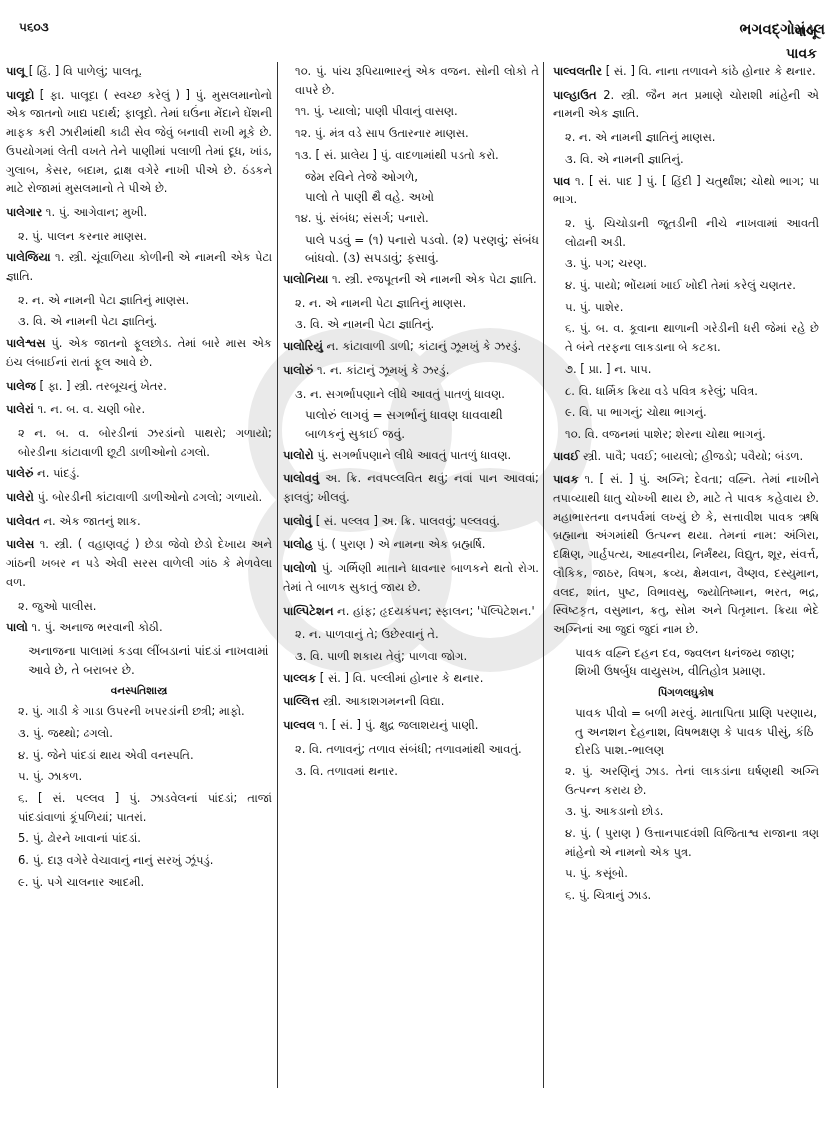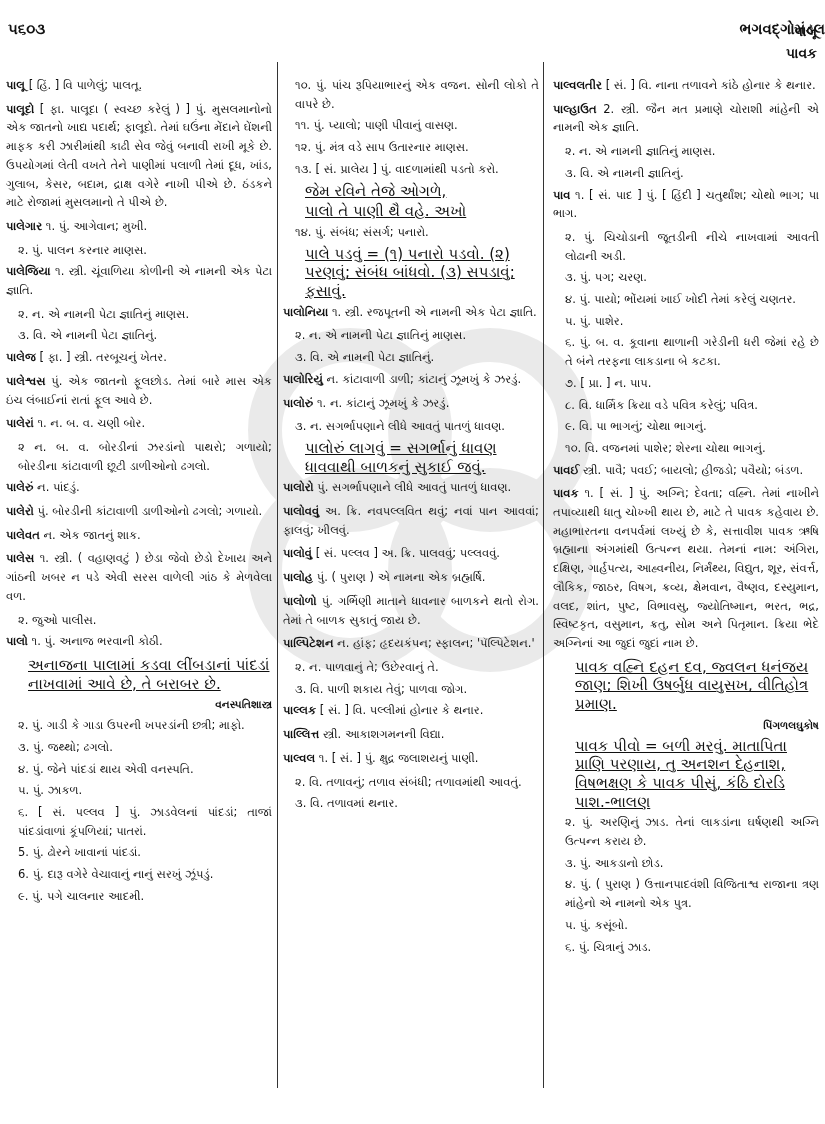--- a/index.html
+++ b/index.html
@@ -1,35 +1,35 @@
 <!DOCTYPE html>
 <html><head>
 <meta charset="utf-8">
 <style>
   html, body { margin: 0; padding: 0; background: #ffffff; }
   body {
     width: 825px; height: 1124px; position: relative; overflow: hidden;
     font-family: "DejaVu Sans", sans-serif; color: #111;
   }
   .header { position: absolute; left: 0; top: 0; width: 825px; height: 80px; }
-  .page-no { position: absolute; left: 8px; top: 20px; font-size: 15px; font-weight: bold; }
+  .page-no { position: absolute; left: 19px; top: 20px; font-size: 12px; font-weight: bold; }
   .running-title { position: absolute; left: 0; right: 0; top: 20px; text-align: right; font-size: 15px; font-weight: bold; }
   .guide { position: absolute; right: 8px; top: 20px; text-align: right; font-size: 14px; font-weight: bold; line-height: 22px; }
   .watermark { position: absolute; left: 230px; top: 280px; width: 380px; height: 420px; pointer-events: none; opacity: 0.08; }
-  .col { position: absolute; top: 76px; font-size: 11.5px; line-height: 18.7px; }
+  .col { position: absolute; top: 62px; font-size: 11.5px; line-height: 18.7px; }
   .col1 { left: 6px; width: 266px; }
   .col2 { left: 283px; width: 256px; }
   .col3 { left: 553px; width: 266px; }
   .divider { position: absolute; top: 62px; width: 1px; height: 1026px; background: #333; }
   .d1 { left: 277px; } .d2 { left: 543px; }
   .entry { margin: 0 0 5px 0; text-align: justify; }
   .hw { font-weight: bold; }
   .sub { padding-left: 12px; margin: 0 0 3px 0; text-align: justify; }
-  .quote { padding-left: 22px; font-size: 15px; margin: 0 0 2px 0; text-decoration: underline; }
-  .src { text-align: right; font-size: 10.5px; font-weight: bold; margin: 0 0 2px 0; }
+  .quote { padding-left: 22px; font-size: 12px; margin: 0 0 2px 0; }
+  .src { text-align: center; font-size: 10.5px; font-weight: bold; margin: 0 0 2px 0; }
 </style>
 </head>
 <body>
 
 <div class="header">
   <div class="page-no">૫૬૦૩</div>
   <div class="running-title">ભગવદ્ગોમંડલ</div>
   <div class="guide">
     <div>પાલૂ</div>
     <div>પાવક</div>
@@ -49,22 +49,22 @@
 <div class="divider d2"></div>
 
 <div class="col col1">
     <p class="entry"><span class="hw">પાલૂ</span><span> [ હિં. ] વિ પાળેલું; પાલતૂ.</span></p>
     <p class="entry"><span class="hw">પાલૂદો</span><span> [ ફા. પાલૂદા ( સ્વચ્છ કરેલું ) ] પું. મુસલમાનોનો એક જાતનો ખાદ્ય પદાર્થ; ફાલૂદો. તેમાં ઘઉંના મેંદાને ઘેંશની માફક કરી ઝારીમાંથી કાઢી સેવ જેવું બનાવી રાખી મૂકે છે. ઉપયોગમાં લેતી વખતે તેને પાણીમાં પલાળી તેમાં દૂધ, ખાંડ, ગુલાબ, કેસર, બદામ, દ્રાક્ષ વગેરે નાખી પીએ છે. ઠંડકને માટે રોજામાં મુસલમાનો તે પીએ છે.</span></p>
     <p class="entry"><span class="hw">પાલેગાર</span><span> ૧. પું. આગેવાન; મુખી.</span></p>
     <p class="sub">૨. પું. પાલન કરનાર માણસ.</p>
     <p class="entry"><span class="hw">પાલેજિયા</span><span> ૧. સ્ત્રી. ચૂંવાળિયા કોળીની એ નામની એક પેટા જ્ઞાતિ.</span></p>
     <p class="sub">૨. ન. એ નામની પેટા જ્ઞાતિનું માણસ.</p>
     <p class="sub">૩. વિ. એ નામની પેટા જ્ઞાતિનું.</p>
+    <p class="entry"><span class="hw">પાલેશ્વસ</span><span> પું. એક જાતનો ફૂલછોડ. તેમાં બારે માસ એક ઇંચ લંબાઈનાં રાતાં ફૂલ આવે છે.</span></p>
     <p class="entry"><span class="hw">પાલેજ</span><span> [ ફા. ] સ્ત્રી. તરબૂચનું ખેતર.</span></p>
-    <p class="entry"><span class="hw">પાલેશ્વસ</span><span> પું. એક જાતનો ફૂલછોડ. તેમાં બારે માસ એક ઇંચ લંબાઈનાં રાતાં ફૂલ આવે છે.</span></p>
     <p class="entry"><span class="hw">પાલેરાં</span><span> ૧. ન. બ. વ. ચણી બોર.</span></p>
     <p class="sub">૨ ન. બ. વ. બોરડીનાં ઝરડાંનો પાથરો; ગળાયો; બોરડીના કાંટાવાળી છૂટી ડાળીઓનો ઢગલો.</p>
     <p class="entry"><span class="hw">પાલેરું</span><span> ન. પાંદડું.</span></p>
     <p class="entry"><span class="hw">પાલેરો</span><span> પું. બોરડીની કાંટાવાળી ડાળીઓનો ઢગલો; ગળાયો.</span></p>
     <p class="entry"><span class="hw">પાલેવત</span><span> ન. એક જાતનું શાક.</span></p>
     <p class="entry"><span class="hw">પાલેસ</span><span> ૧. સ્ત્રી. ( વહાણવટું ) છેડા જેવો છેડો દેખાય અને ગાંઠની ખબર ન પડે એવી સરસ વાળેલી ગાંઠ કે મેળવેલા વળ.</span></p>
     <p class="sub">૨. જુઓ પાલીસ.</p>
     <p class="entry"><span class="hw">પાલો</span><span> ૧. પું. અનાજ ભરવાની કોઠી.</span></p>
     <p class="quote">અનાજના પાલામાં કડવા લીંબડાનાં પાંદડાં નાખવામાં આવે છે, તે બરાબર છે.</p>
     <p class="src">વનસ્પતિશાસ્ત્ર</p>

